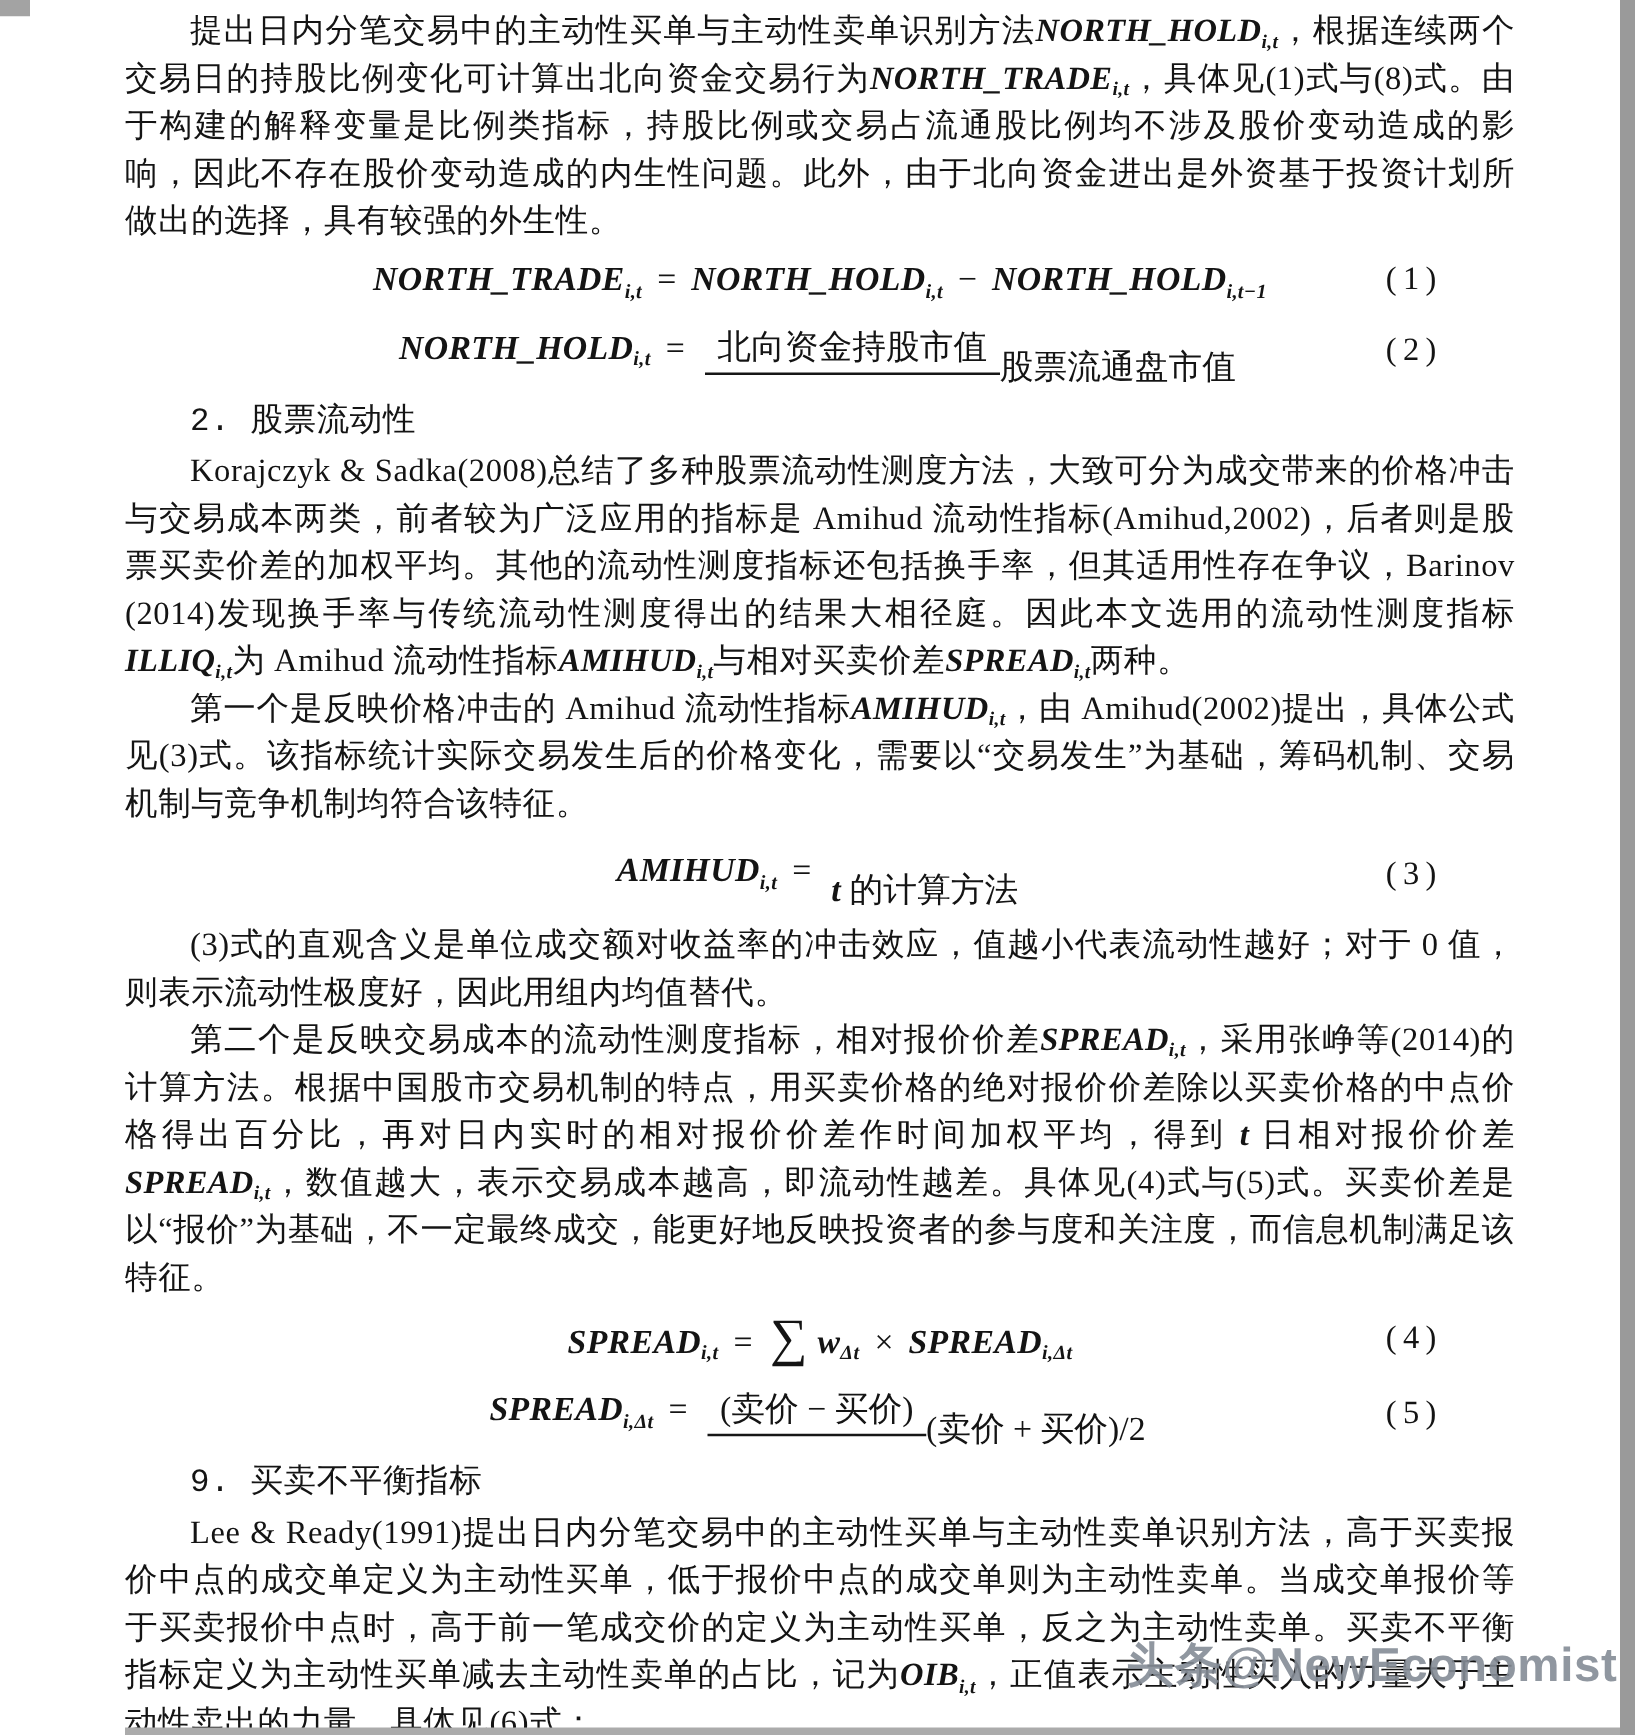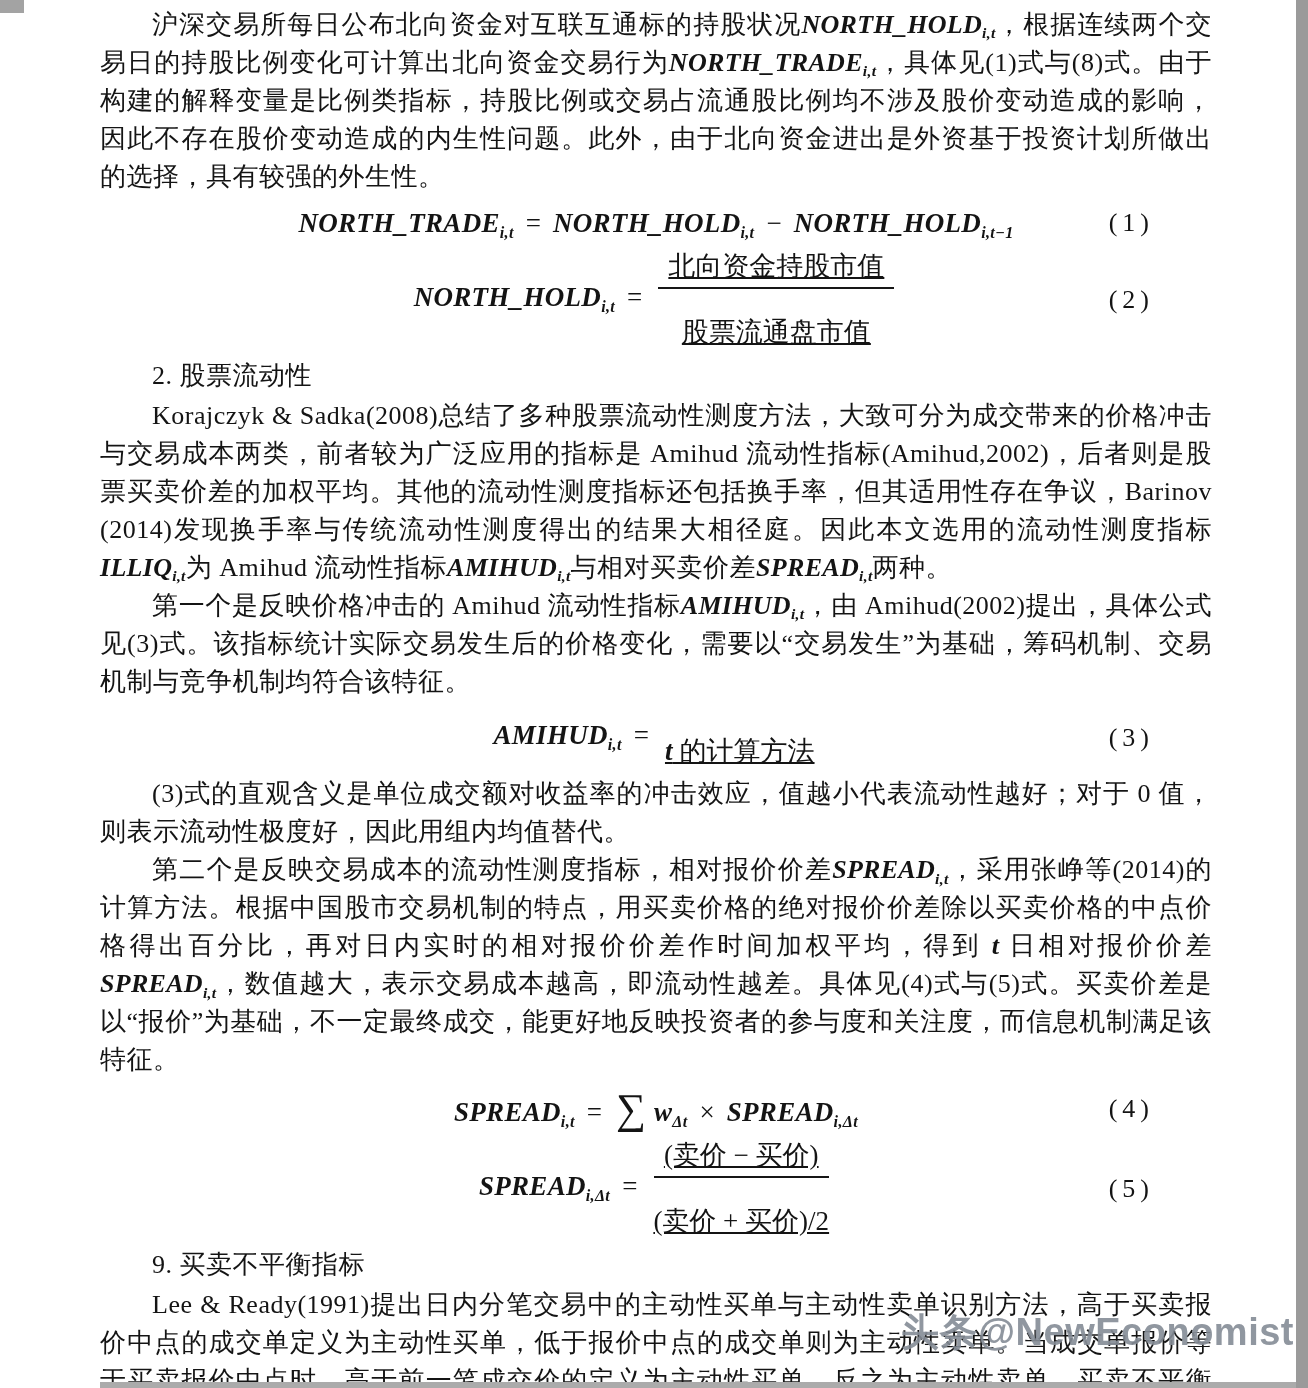--- a/index.html
+++ b/index.html
@@ -35,21 +35,21 @@
   
   p.para, p.heading {
     margin: 0;
     font-size: 26px;
     line-height: 38px;
     text-align: justify;
     text-justify: inter-ideograph;
     text-indent: 2em;
     letter-spacing: 0.5px;
   }
-  p.heading { margin: 4px 0 2px; }
+  p.heading { margin: 4px 0 2px; font-family: Liberation Mono, monospace; }
   .txt { font-style: normal; }
   .math {
     font-family: "Liberation Serif", serif;
     font-style: italic;
     font-weight: bold;
     letter-spacing: 0.3px;
     white-space: nowrap;
   }
   .math sub.msub {
     font-size: 0.6em;
@@ -81,26 +81,25 @@
   .sum {
     font-size: 42px;
     padding: 0 8px 0 2px;
     font-style: normal;
     line-height: 1;
     position: relative;
     top: 2px;
   }
   .frac {
     display: inline-flex;
-    flex-direction: column;
+    flex-direction: row;
     align-items: center;
     vertical-align: middle;
     margin: 0 4px;
     line-height: 1.25;
-    text-decoration: underline;
   }
   .frac .fnum {
     border-bottom: 2px solid #161616;
     padding: 0 10px 3px;
   }
   .frac .fden { padding-top: 3px; margin-top: 24px; }
   
   .watermark {
     position: absolute;
     right: 14px;
@@ -112,21 +111,21 @@
     opacity: 0.9;
     letter-spacing: 0.5px;
     white-space: nowrap;
   }
 </style>
 </head>
 <body>
 
 <div class="page">
   <div>
-      <p class="para"><span class="txt">沪深交易所每日公布北向资金对互联互通标的持股状况</span><span class="math">NORTH_HOLD<sub class="msub">i,t</sub></span><span class="txt">，根据连续两个交易日的持股比例变化可计算出北向资金交易行为</span><span class="math">NORTH_TRADE<sub class="msub">i,t</sub></span><span class="txt">，具体见(1)式与(8)式。由于构建的解释变量是比例类指标，持股比例或交易占流通股比例均不涉及股价变动造成的影响，因此不存在股价变动造成的内生性问题。此外，由于北向资金进出是外资基于投资计划所做出的选择，具有较强的外生性。</span></p>
+      <p class="para"><span class="txt">提出日内分笔交易中的主动性买单与主动性卖单识别方法</span><span class="math">NORTH_HOLD<sub class="msub">i,t</sub></span><span class="txt">，根据连续两个交易日的持股比例变化可计算出北向资金交易行为</span><span class="math">NORTH_TRADE<sub class="msub">i,t</sub></span><span class="txt">，具体见(1)式与(8)式。由于构建的解释变量是比例类指标，持股比例或交易占流通股比例均不涉及股价变动造成的影响，因此不存在股价变动造成的内生性问题。此外，由于北向资金进出是外资基于投资计划所做出的选择，具有较强的外生性。</span></p>
       <div class="eq-row">
         <span class="eq-body"><span class="math">NORTH_TRADE<sub class="msub">i,t</sub></span><span class="op">=</span><span class="math">NORTH_HOLD<sub class="msub">i,t</sub></span><span class="op">−</span><span class="math">NORTH_HOLD<sub class="msub">i,t−1</sub></span></span>
         <span class="eq-num">(1)</span>
       </div>
       <div class="eq-row">
         <span class="eq-body"><span class="math">NORTH_HOLD<sub class="msub">i,t</sub></span><span class="op">=</span><span class="frac">
             <span class="fnum"><span class="txt">北向资金持股市值</span></span>
             <span class="fden"><span class="txt">股票流通盘市值</span></span>
           </span></span>
         <span class="eq-num">(2)</span>

